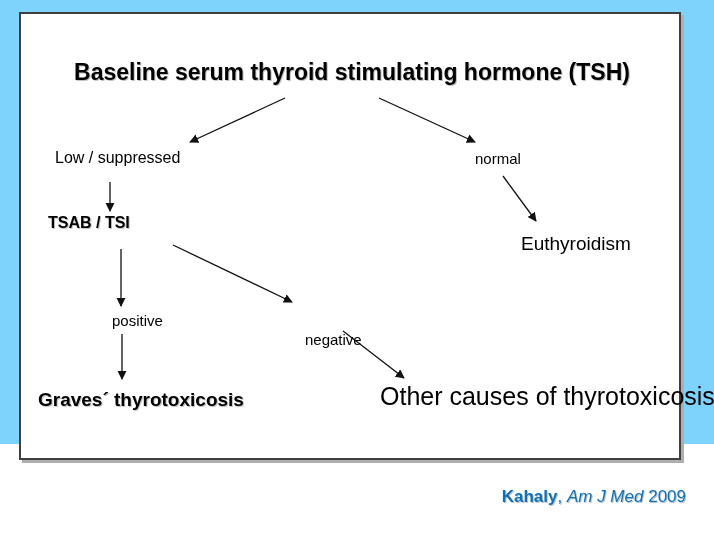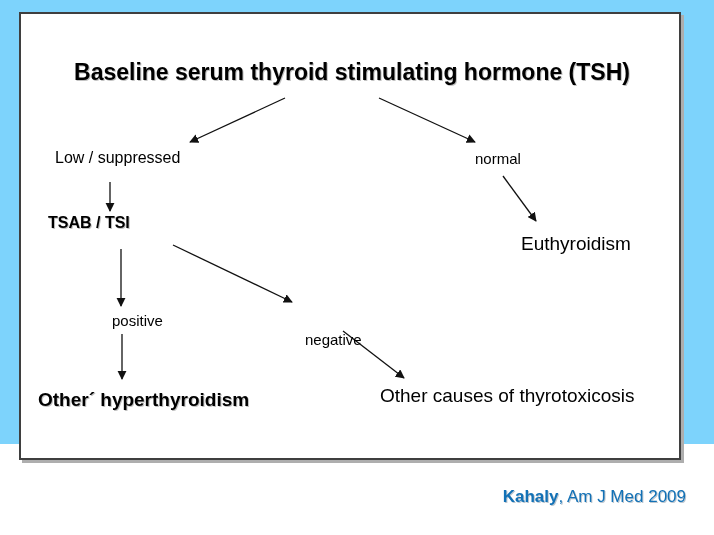--- a/index.html
+++ b/index.html
@@ -51,41 +51,41 @@
     font-weight: bold;
     text-shadow: 1px 1px 0 #c2c2c2;
   }
   .low-suppressed { left: 55px;  top: 149px; font-size: 16px; }
   .normal         { left: 475px; top: 150px; font-size: 15px; }
   .tsab-tsi       { left: 48px;  top: 214px; font-size: 16px; font-weight: bold; text-shadow: 1px 1px 0 #c2c2c2; }
   .euthyroidism   { left: 521px; top: 233px; font-size: 19px; }
   .positive       { left: 77px;  top: 312px; font-size: 15px; margin-left: 35px; }
   .negative       { left: 305px; top: 308px; font-size: 15px; margin-top: 23px; }
   .graves         { left: 38px;  top: 389px; font-size: 19px; font-weight: bold; text-shadow: 1px 1px 0 #c2c2c2; }
-  .other-causes   { left: 380px; top: 385px; font-size: 19px; line-height: 22px; }
+  .other-causes   { left: 380px; top: 385px; font-size: 25px; line-height: 22px; }
   .footer-caption {
     left: 30px;
     top: 485px;
     font-size: 19px;
     font-weight: bold;
     color: #1271b6;
     white-space: pre;
     text-shadow: 1px 1px 0 #bcc6cf;
   }
   .footer-citation {
     position: absolute;
     right: 28px;
     top: 487px;
     font-size: 17px;
     color: #1271b6;
     white-space: nowrap;
     text-shadow: 1px 1px 0 #bcc6cf;
   }
   .footer-citation .bold   { font-weight: bold; margin-top: 36px; }
-  .footer-citation .italic { }
+  .footer-citation .italic { font-style: italic; }
 </style>
 </head>
 <body>
 
 <div class="stage">
 
   <div class="slide-frame"></div>
 
   <svg class="arrow-layer" width="714" height="535" viewBox="0 0 714 535" xmlns="http://www.w3.org/2000/svg">
     <defs>
@@ -112,21 +112,21 @@
   <div class="label normal">normal</div>
 
   <div class="label tsab-tsi">TSAB / TSI</div>
 
   <div class="label euthyroidism">Euthyroidism</div>
 
   <div class="label positive">positive</div>
 
   <div class="label negative">negative</div>
 
-  <div class="label graves">Other´ hyperthyroidism</div>
+  <div class="label graves">Graves´ thyrotoxicosis</div>
 
   <div class="label other-causes">
     <div>Other causes of thyrotoxicosis</div>
   </div>
 
 
   <div class="footer-citation"><span class="bold">Kahaly</span><span>, </span><span class="italic">Am J Med</span><span> 2009</span></div>
 
 </div>
 

